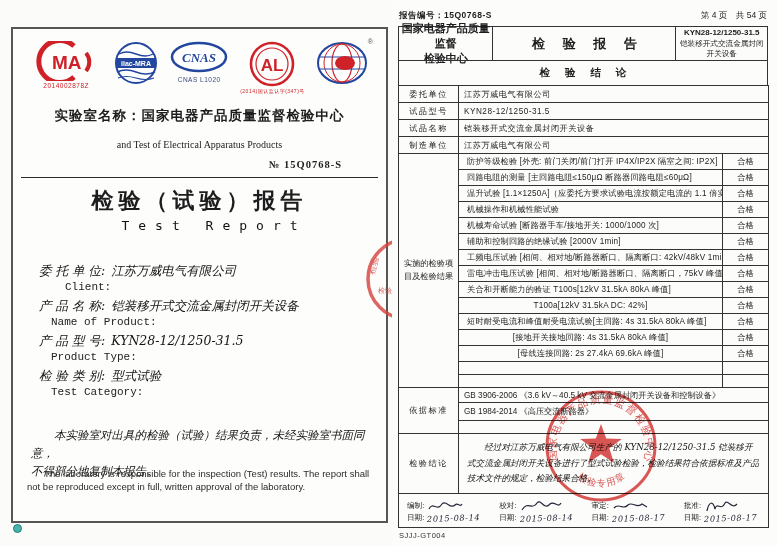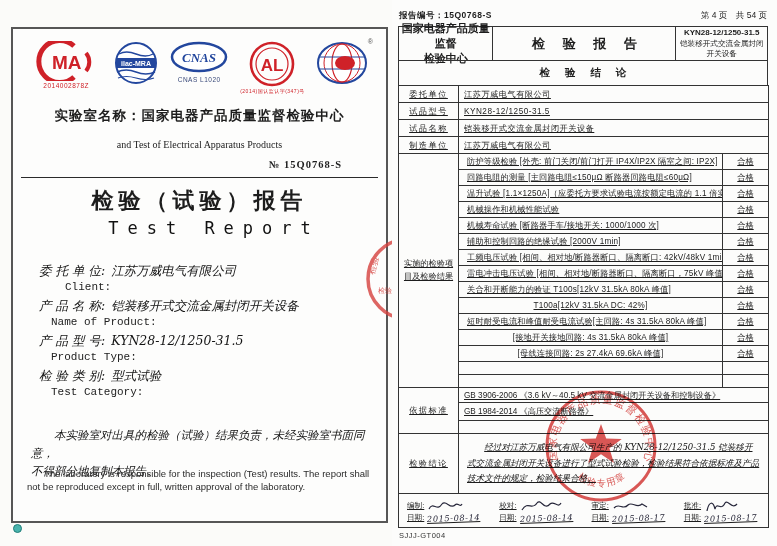--- a/index.html
+++ b/index.html
@@ -19,21 +19,21 @@
   .logo-row{ position:absolute; left:0; top:12px; width:100%; display:flex; justify-content:center; align-items:flex-start; gap:12px; }
   .logo{ display:flex; flex-direction:column; align-items:center; }
   .logo-sub{ font-size:6.5px; color:#cf2128; letter-spacing:.5px; margin-top:1px; }
   .cnas-sub{ color:#3a4a7a; }
   .lab-cn{ position:absolute; top:78px; width:100%; text-align:center; font-size:13.5px; font-weight:bold; letter-spacing:1px; }
   .lab-en1{ position:absolute; top:97px; width:100%; text-align:center; font-family:"Liberation Serif",serif; font-size:10px; color:#222; }
   .lab-en2{ position:absolute; top:110px; width:100%; text-align:center; font-family:"Liberation Serif",serif; font-size:10px; color:#222; }
   .report-no{ position:absolute; top:130px; right:44px; font-family:"Liberation Serif",serif; font-size:10.5px; font-weight:bold; letter-spacing:1px; }
   .rule{ position:absolute; top:148px; left:8px; right:8px; border-top:1.5px solid #2a2a2a; }
   .title-cn{ position:absolute; top:157px; width:100%; text-align:center; font-size:22px; font-weight:bold; letter-spacing:5px; }
-  .title-en{ position:absolute; top:189px; width:100%; text-align:center; font-family:"DejaVu Sans Mono",monospace; font-size:17px; letter-spacing:9px; color:#111;padding-left:29px; }
+  .title-en{ position:absolute; top:189px; width:100%; text-align:center; font-family:"DejaVu Sans Mono",monospace; font-size:13px; letter-spacing:9px; color:#111;padding-left:29px; }
   .fields{ position:absolute; top:234px; left:26px; }
   .field{ margin-bottom:5px; }
   .kai{ font-family:"DejaVu Serif",serif; font-style:italic; }
   .f-cn{ font-size:12.5px; color:#141414; }
   .f-cn .f-val{ margin-left:6px; }
   .f-en{ font-family:Liberation Mono, monospace; font-style:normal; font-size:11px; color:#222; margin-left:12px; margin-top:1px; }
   .f-en.indent{ margin-left:26px; }
   .disc-cn{ position:absolute; top:398px; left:18px; width:340px; font-size:11.5px; line-height:1.55; color:#141414; }
   .disc-cn .l1{ text-indent:2em; }
   .disc-en{ position:absolute; top:438px; left:14px; width:352px; font-size:9.5px; line-height:1.4; color:#2a2a2a; }
@@ -45,21 +45,21 @@
   .rp-top{ position:absolute; top:10px; left:7px; right:10px; display:flex; justify-content:space-between; font-size:8.5px; }
   .rp-top .no{ font-weight:bold; letter-spacing:.5px; }
   .hdr{ position:absolute; top:26px; left:6px; width:370px; height:35px; display:flex; border:1px solid #333; }
   .hdr-cell{ border-right:1px solid #333; display:flex; flex-direction:column; justify-content:center; align-items:center; text-align:center; }
   .hdr-cell:last-child{ border-right:none; }
   .hdr-org{ width:95px; font-size:11px; font-weight:bold; line-height:1.35; }
   .hdr-title{ width:184px; font-size:13px; font-weight:bold; letter-spacing:7px; text-indent:7px; }
   .hdr-prod{ width:91px; font-size:7.6px; line-height:1.3; padding:1px; }
   .hdr-prod .model{ font-weight:bold; font-size:8px; }
   .sect{ position:absolute; top:60px; left:6px; width:370px; height:26px; border:1px solid #333; display:flex; align-items:center; justify-content:center; font-size:10.5px; font-weight:bold; letter-spacing:6px; text-indent:6px; }
-  table.main{ position:absolute; top:85px; left:6px; width:370px; border-collapse:collapse; table-layout:fixed;text-decoration:underline; }
+  table.main{ position:absolute; top:85px; left:6px; width:370px; border-collapse:collapse; table-layout:fixed; }
   table.main td{ border:1px solid #333; font-size:8.2px; overflow:hidden; }
   td.lbl{ text-align:center; letter-spacing:1.5px; font-size:8.4px; }
   tr.info td{ height:17px; }
   tr.info td.val{ padding-left:5px; letter-spacing:.5px; }
   tr.test td{ height:16px; }
   tr.test-empty td{ height:13px; }
   td.vlabel{ text-align:center; font-size:8.4px; line-height:1.5; }
   td.item{ padding-left:8px; font-size:7.9px; letter-spacing:.2px; white-space:nowrap; }
   td.item.c{ text-align:center; padding-left:0; }
   td.res{ text-align:center; font-size:8.3px; }

